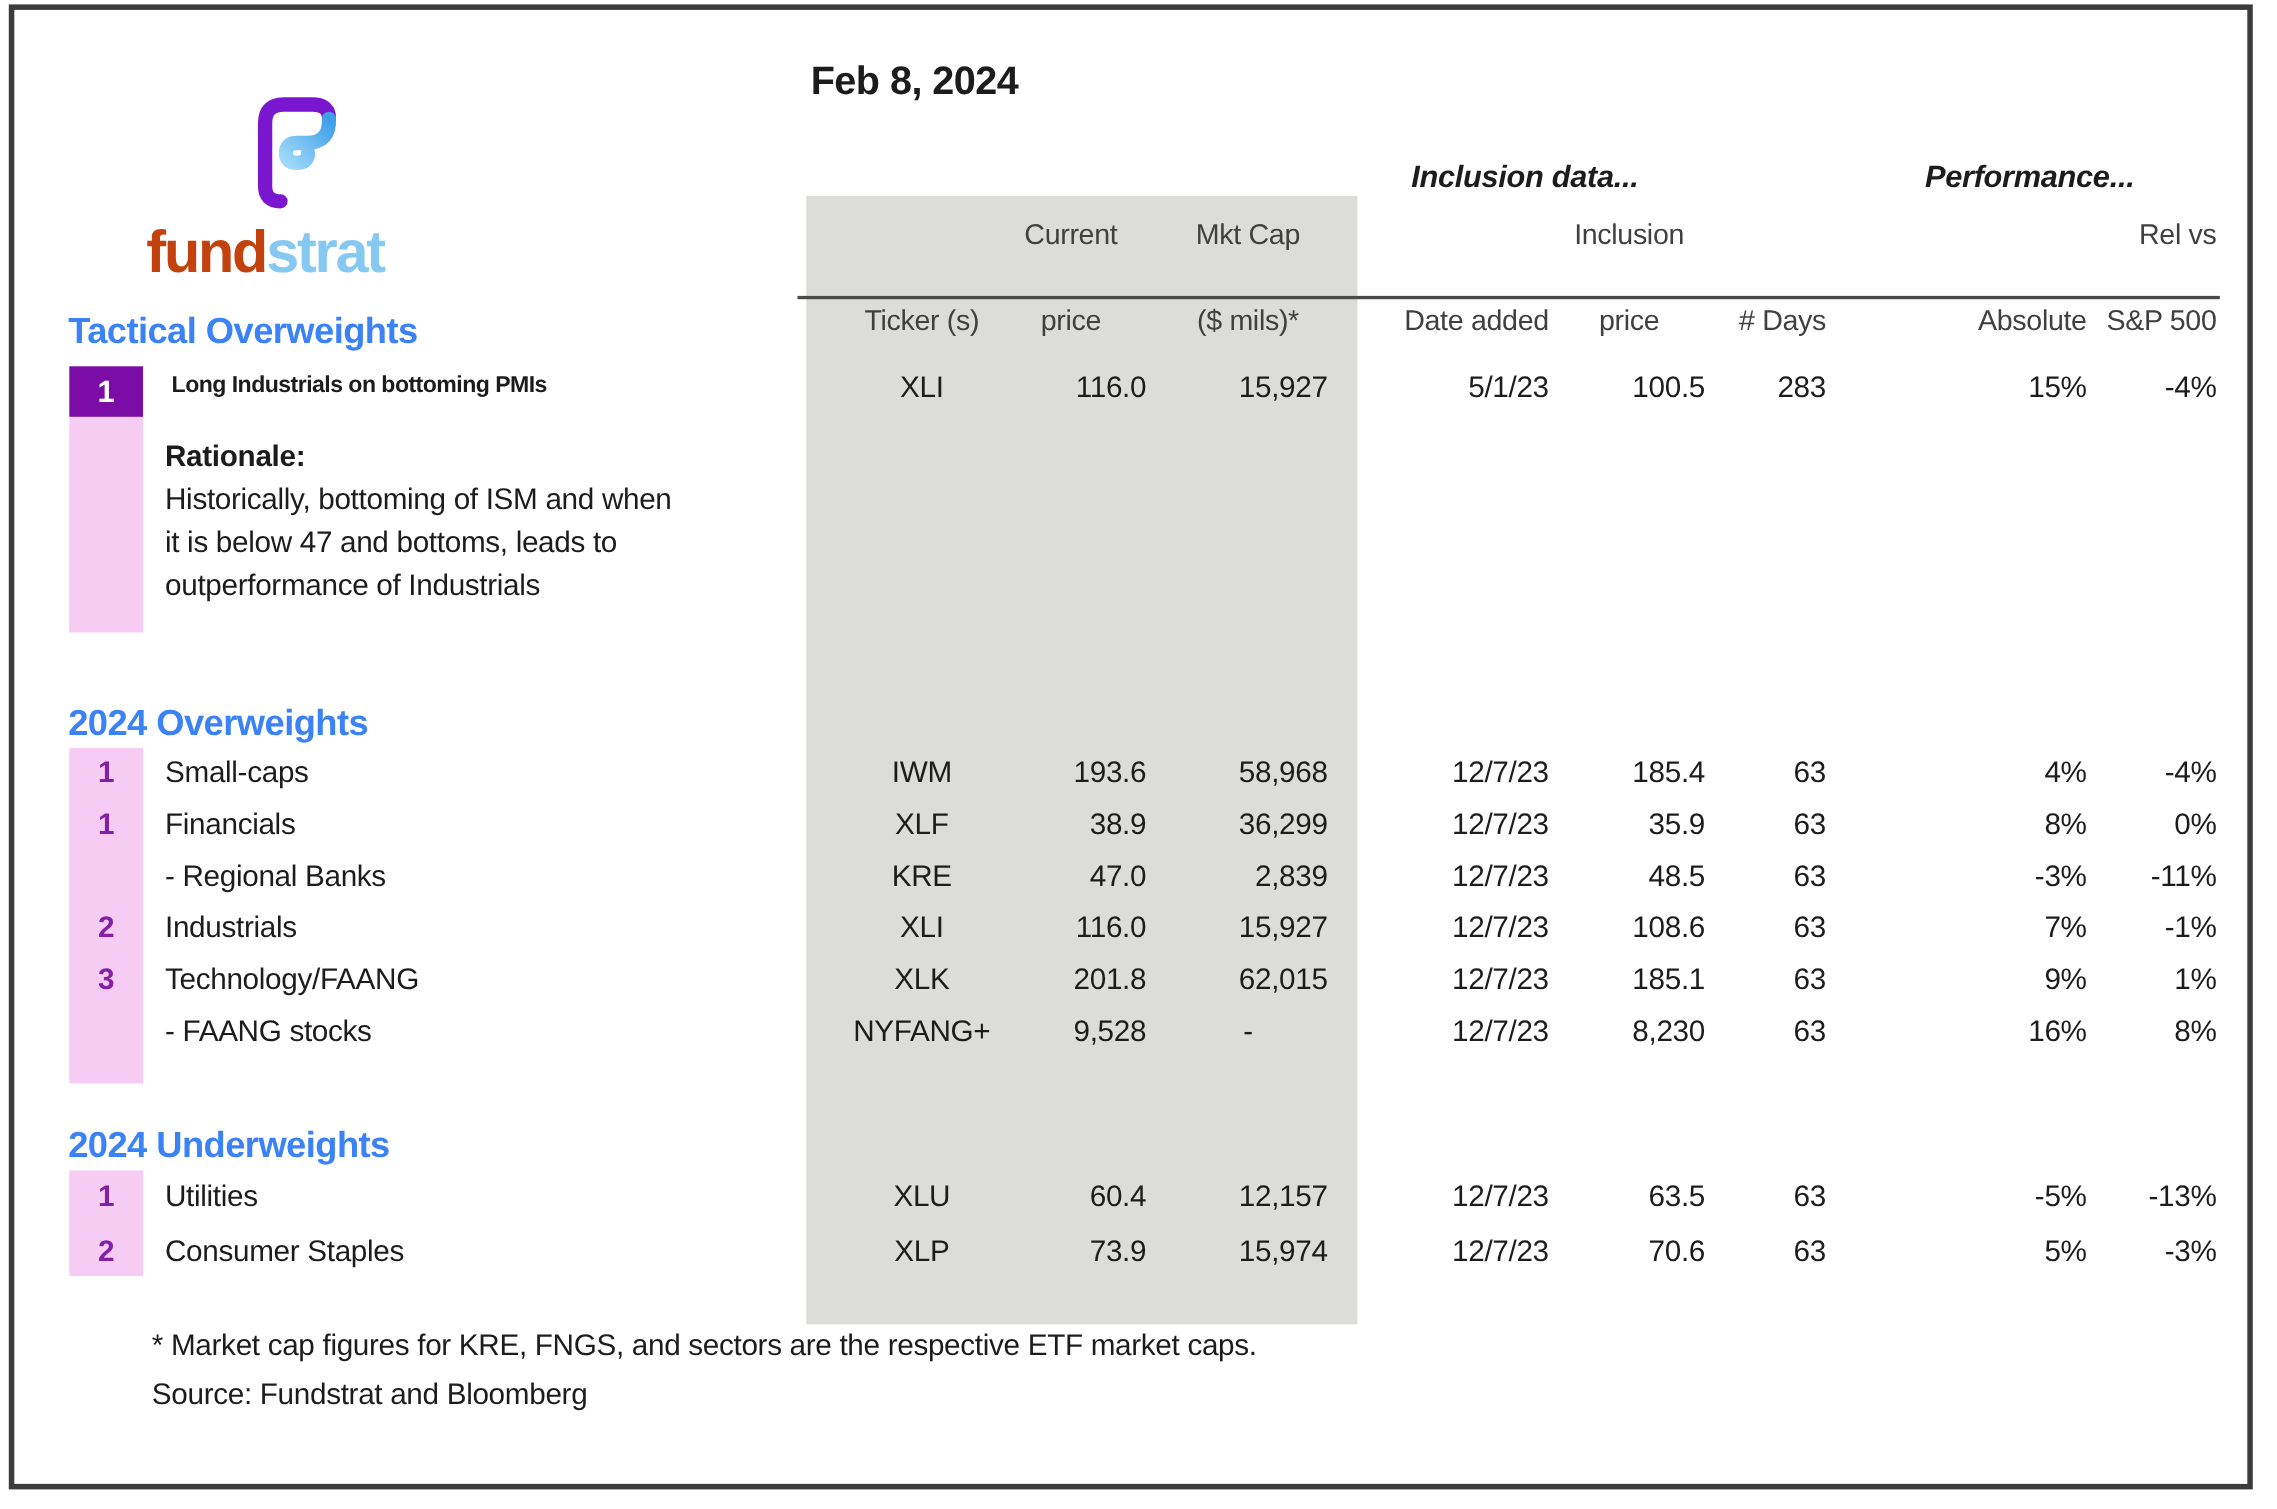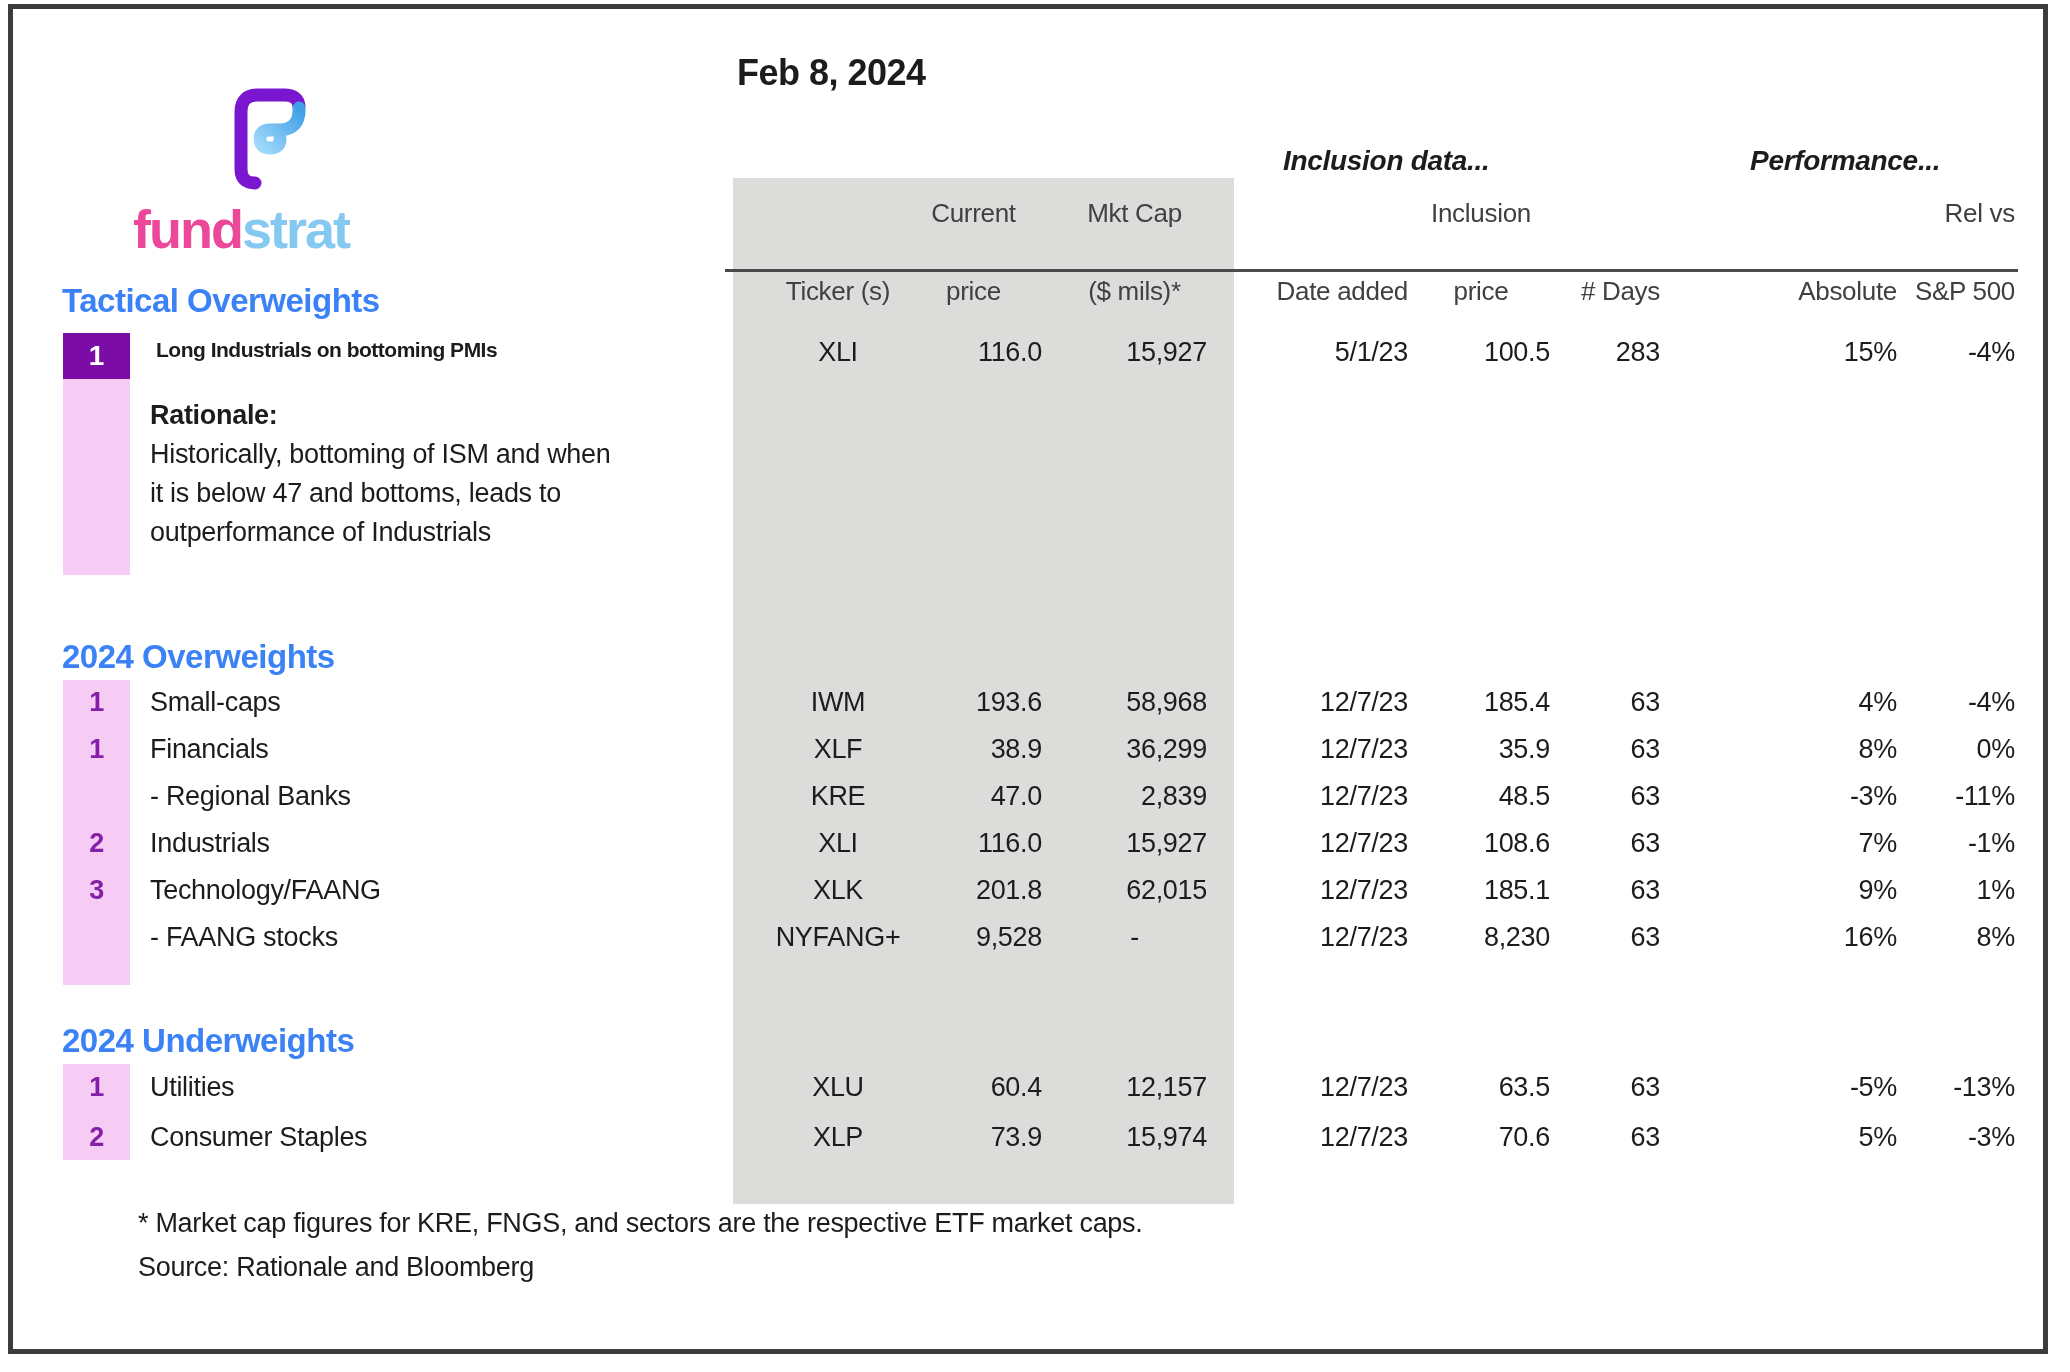--- a/index.html
+++ b/index.html
@@ -24,21 +24,21 @@
     background:#dcdcda;
   }
   
   #header-rule{
     left:725px;top:269px;width:1293px;height:3px;
     background:#4a4a4a;
   }
   
   #logo-mark{left:232px;top:86px;width:76px;height:104px;}
   #wordmark{left:133px;top:198px;width:300px;font-size:54px;font-weight:700;letter-spacing:-2px;white-space:nowrap;}
-  .brand-fund{color:#ec4899;}
+  .brand-fund{color:#c2410c;}
   .brand-strat{color:#85c9f2;}
   #date-label{left:737px;top:52px;font-size:36px;font-weight:700;letter-spacing:-0.5px;}
   
   .group-head{top:145px;font-size:28px;font-weight:700;font-style:italic;letter-spacing:-0.3px;}
   #gh-inclusion{left:1283px;}
   #gh-performance{left:1750px;}
   
   .hrow{left:0;width:2070px;height:30px;font-size:26px;color:#404040;letter-spacing:-0.3px;}
   .hrow span{position:absolute;display:block;line-height:30px;}
   
@@ -239,15 +239,15 @@
     <span class="col-current">73.9</span>
     <span class="col-mktcap">15,974</span>
     <span class="col-date">12/7/23</span>
     <span class="col-incl">70.6</span>
     <span class="col-days">63</span>
     <span class="col-abs">5%</span>
     <span class="col-rel">-3%</span>
   </div>
 
   <div class="abs footnote" style="top:1208px;">* Market cap figures for KRE, FNGS, and sectors are the respective ETF market caps.</div>
-  <div class="abs footnote" style="top:1252px;">Source: Rationale and Bloomberg</div>
+  <div class="abs footnote" style="top:1252px;">Source: Fundstrat and Bloomberg</div>
 
 </div>
 
 </body></html>

